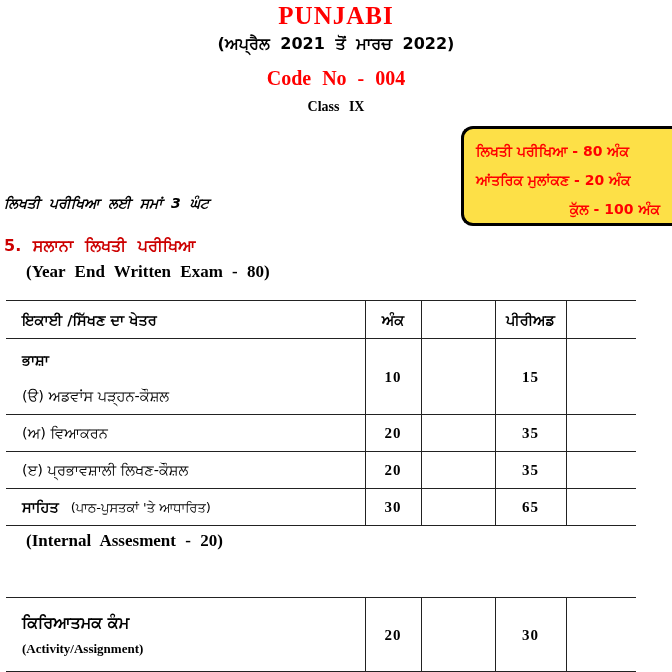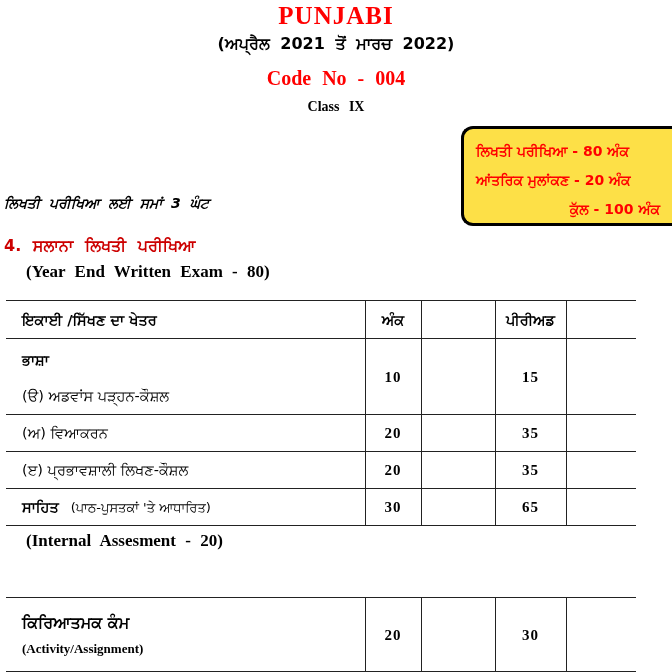--- a/index.html
+++ b/index.html
@@ -211,21 +211,21 @@
 
 <div class="marks-box">
   <div class="marks-line">ਲਿਖਤੀ  ਪਰੀਖਿਆ  -  80  ਅੰਕ</div>
   <div class="marks-line">ਆਂਤਰਿਕ  ਮੁਲਾਂਕਣ  -  20  ਅੰਕ</div>
   <div class="marks-line right">ਕੁੱਲ  -  100  ਅੰਕ</div>
 </div>
 
 <div class="duration-line">ਲਿਖਤੀ  ਪਰੀਖਿਆ  ਲਈ  ਸਮਾਂ  3  ਘੰਟ</div>
 
 <div class="section" id="section-written">
-  <div class="section-pa">4.  ਸਲਾਨਾ  ਲਿਖਤੀ  ਪਰੀਖਿਆ</div>
+  <div class="section-pa">5.  ਸਲਾਨਾ  ਲਿਖਤੀ  ਪਰੀਖਿਆ</div>
   <div class="section-en">(Year  End  Written  Exam  -  80)</div>
 </div>
 
 <table class="sheet-table" id="table-written">
   <colgroup>
     <col class="w-topic">
       <col class="w-marks">
       <col class="w-blank1">
       <col class="w-period">
       <col class="w-blank2">

